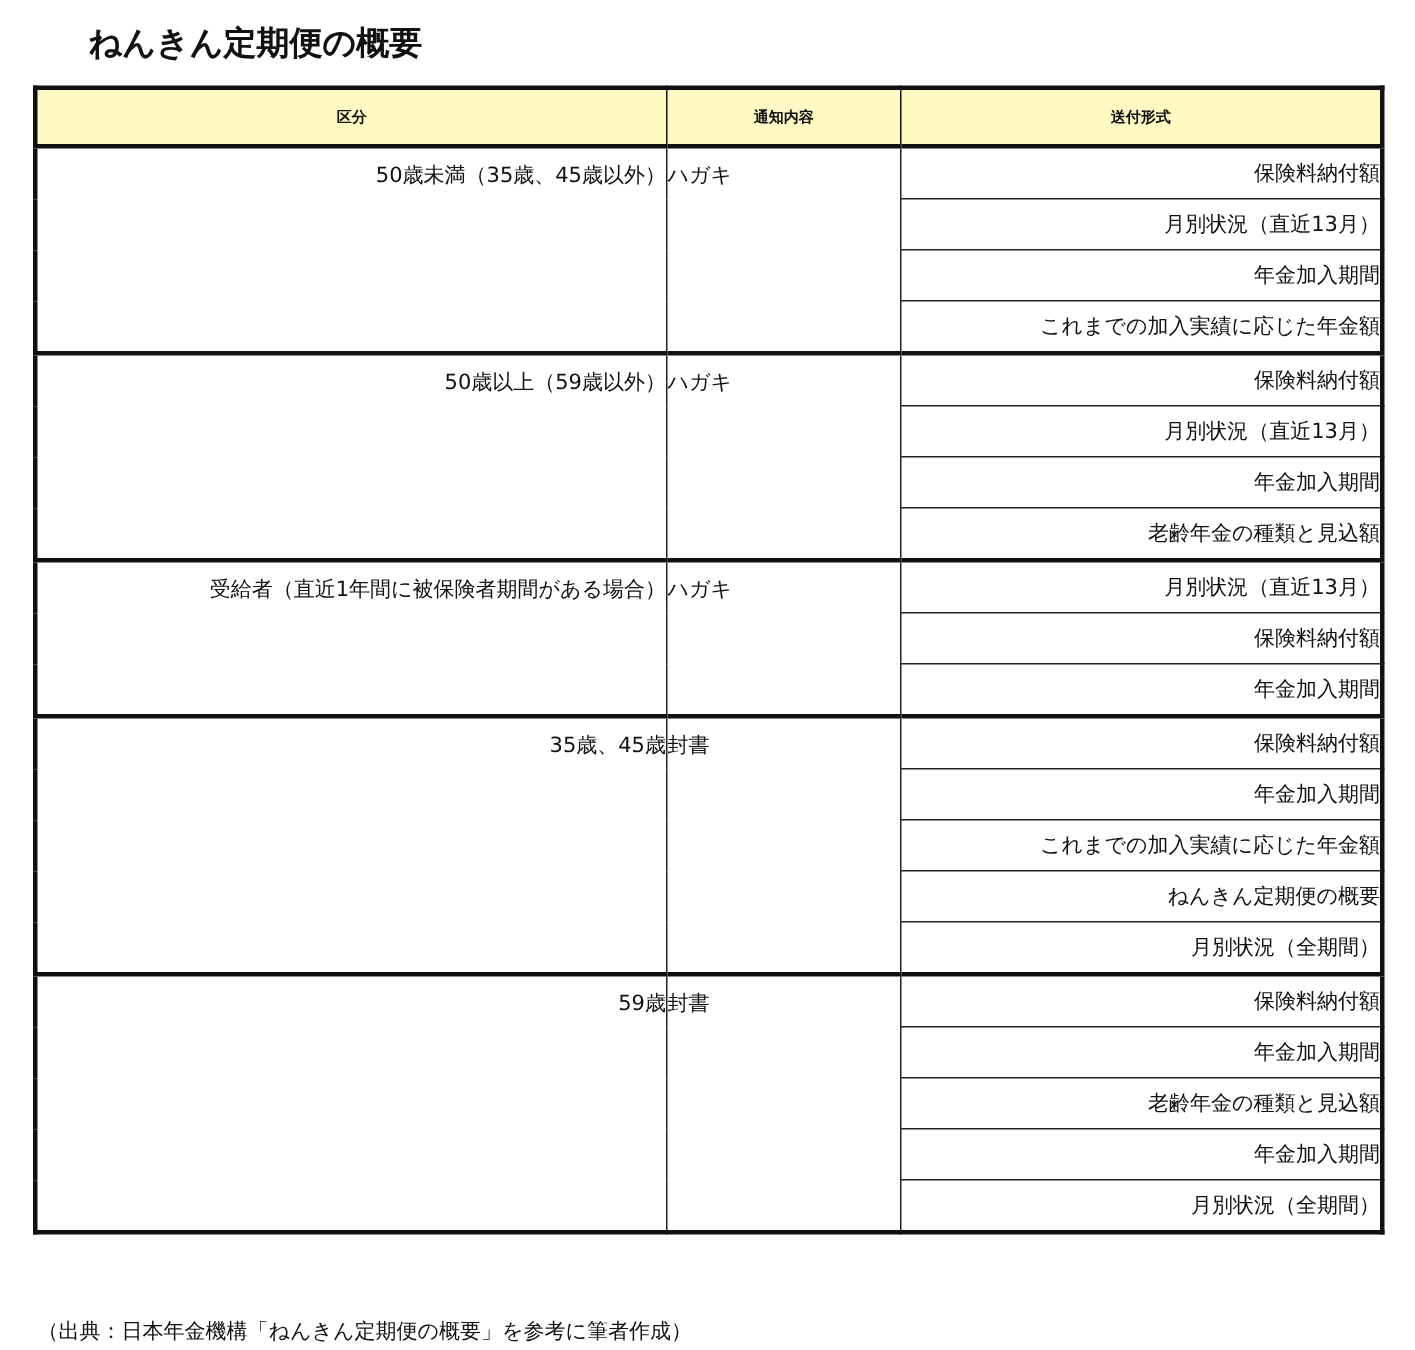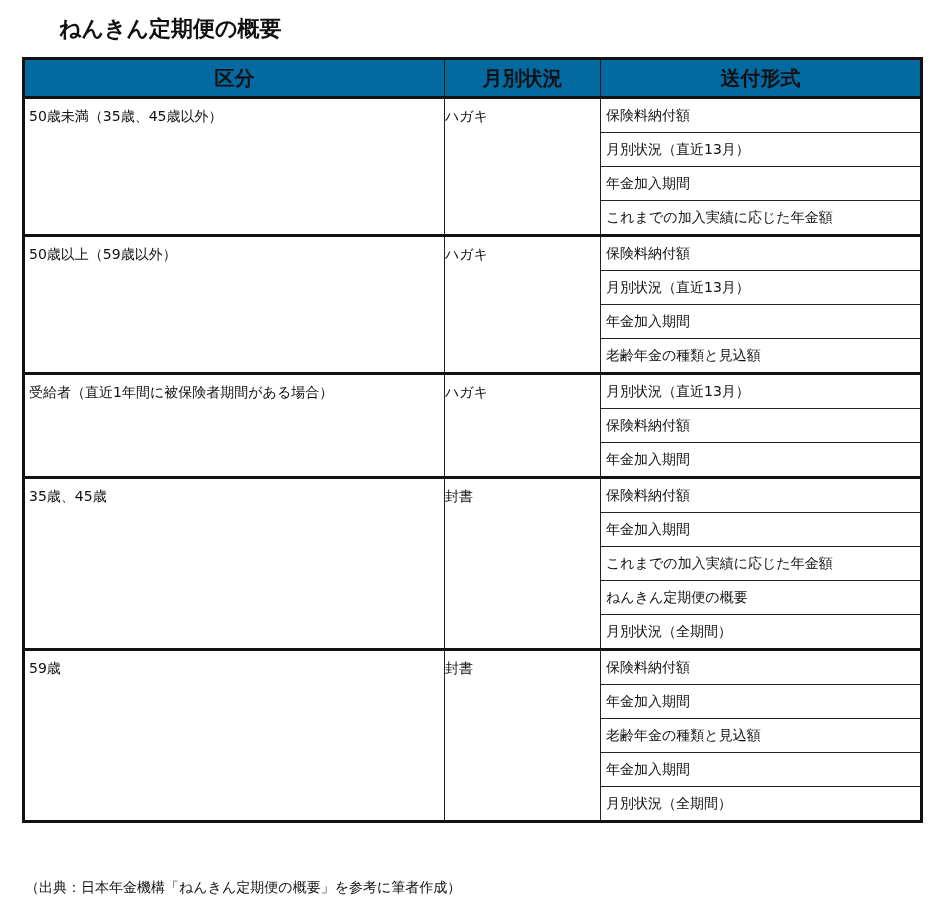--- a/index.html
+++ b/index.html
@@ -17,36 +17,37 @@
     width: 898px;
     border-collapse: collapse;
     border: 3px solid #111;
     table-layout: fixed;
     font-size: 14px;
   }
   table.main col.c1 { width: 421px; }
   table.main col.c2 { width: 156px; }
   table.main col.c3 { width: 321px; }
   table.main th {
-    background: #0369a1;
+    background: #fef9c3;
     height: 36px;
     font-weight: bold;
-    font-size: 20px;
+    font-size: 10px;
     text-align: center;
     border: 1px solid #111;
     border-bottom: 3px solid #111;
     padding: 0;
   }
   table.main td {
     border: 1px solid #222;
     height: 33px;
     padding: 0 0 0 5px;
     vertical-align: middle;
     font-size: 14px;
     white-space: nowrap;
+    text-align: right;
   }
   table.main td.cat {
     vertical-align: top;
     padding-top: 9px;
     padding-left: 4px;
   }
   table.main td.fmt {
     vertical-align: top;
     text-align: left;
     padding-top: 9px;
@@ -66,21 +67,21 @@
 
 <table class="main">
   <colgroup>
       <col class="c1">
       <col class="c2">
       <col class="c3">
     </colgroup>
   <thead>
     <tr>
       <th>区分</th>
-      <th>月別状況</th>
+      <th>通知内容</th>
       <th>送付形式</th>
     </tr>
   </thead>
   <tbody>
 
     <tr class="group-start">
       <td class="cat" rowspan="4">50歳未満（35歳、45歳以外）</td>
       <td class="fmt" rowspan="4">ハガキ</td>
       <td>保険料納付額</td>
     </tr>

